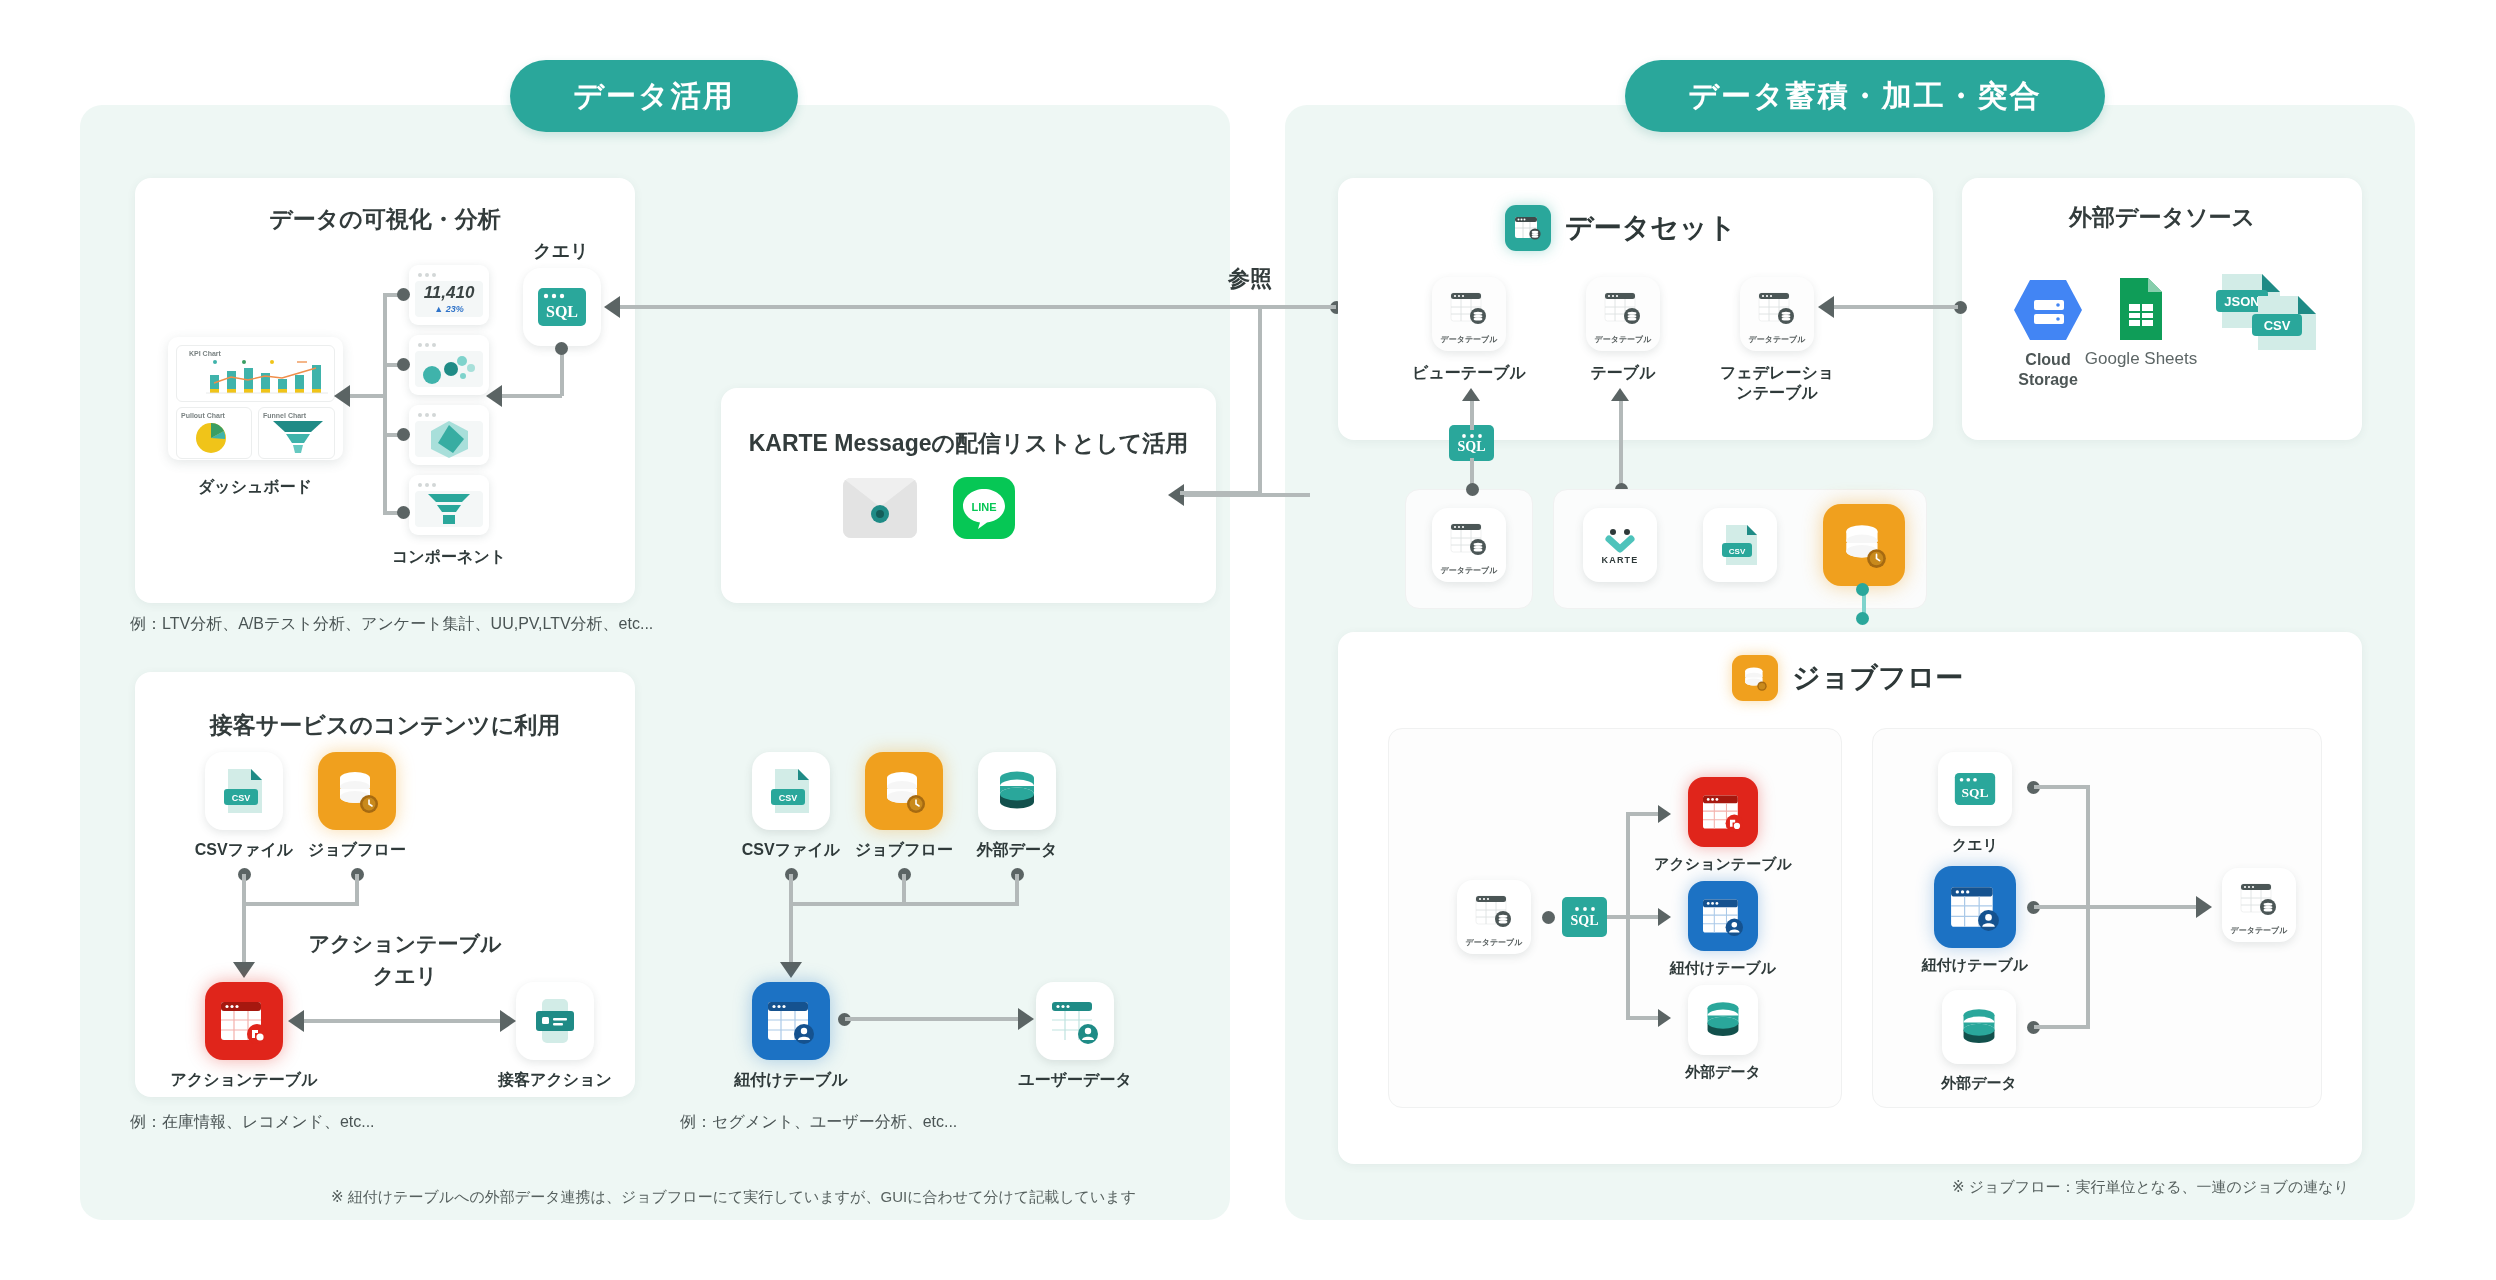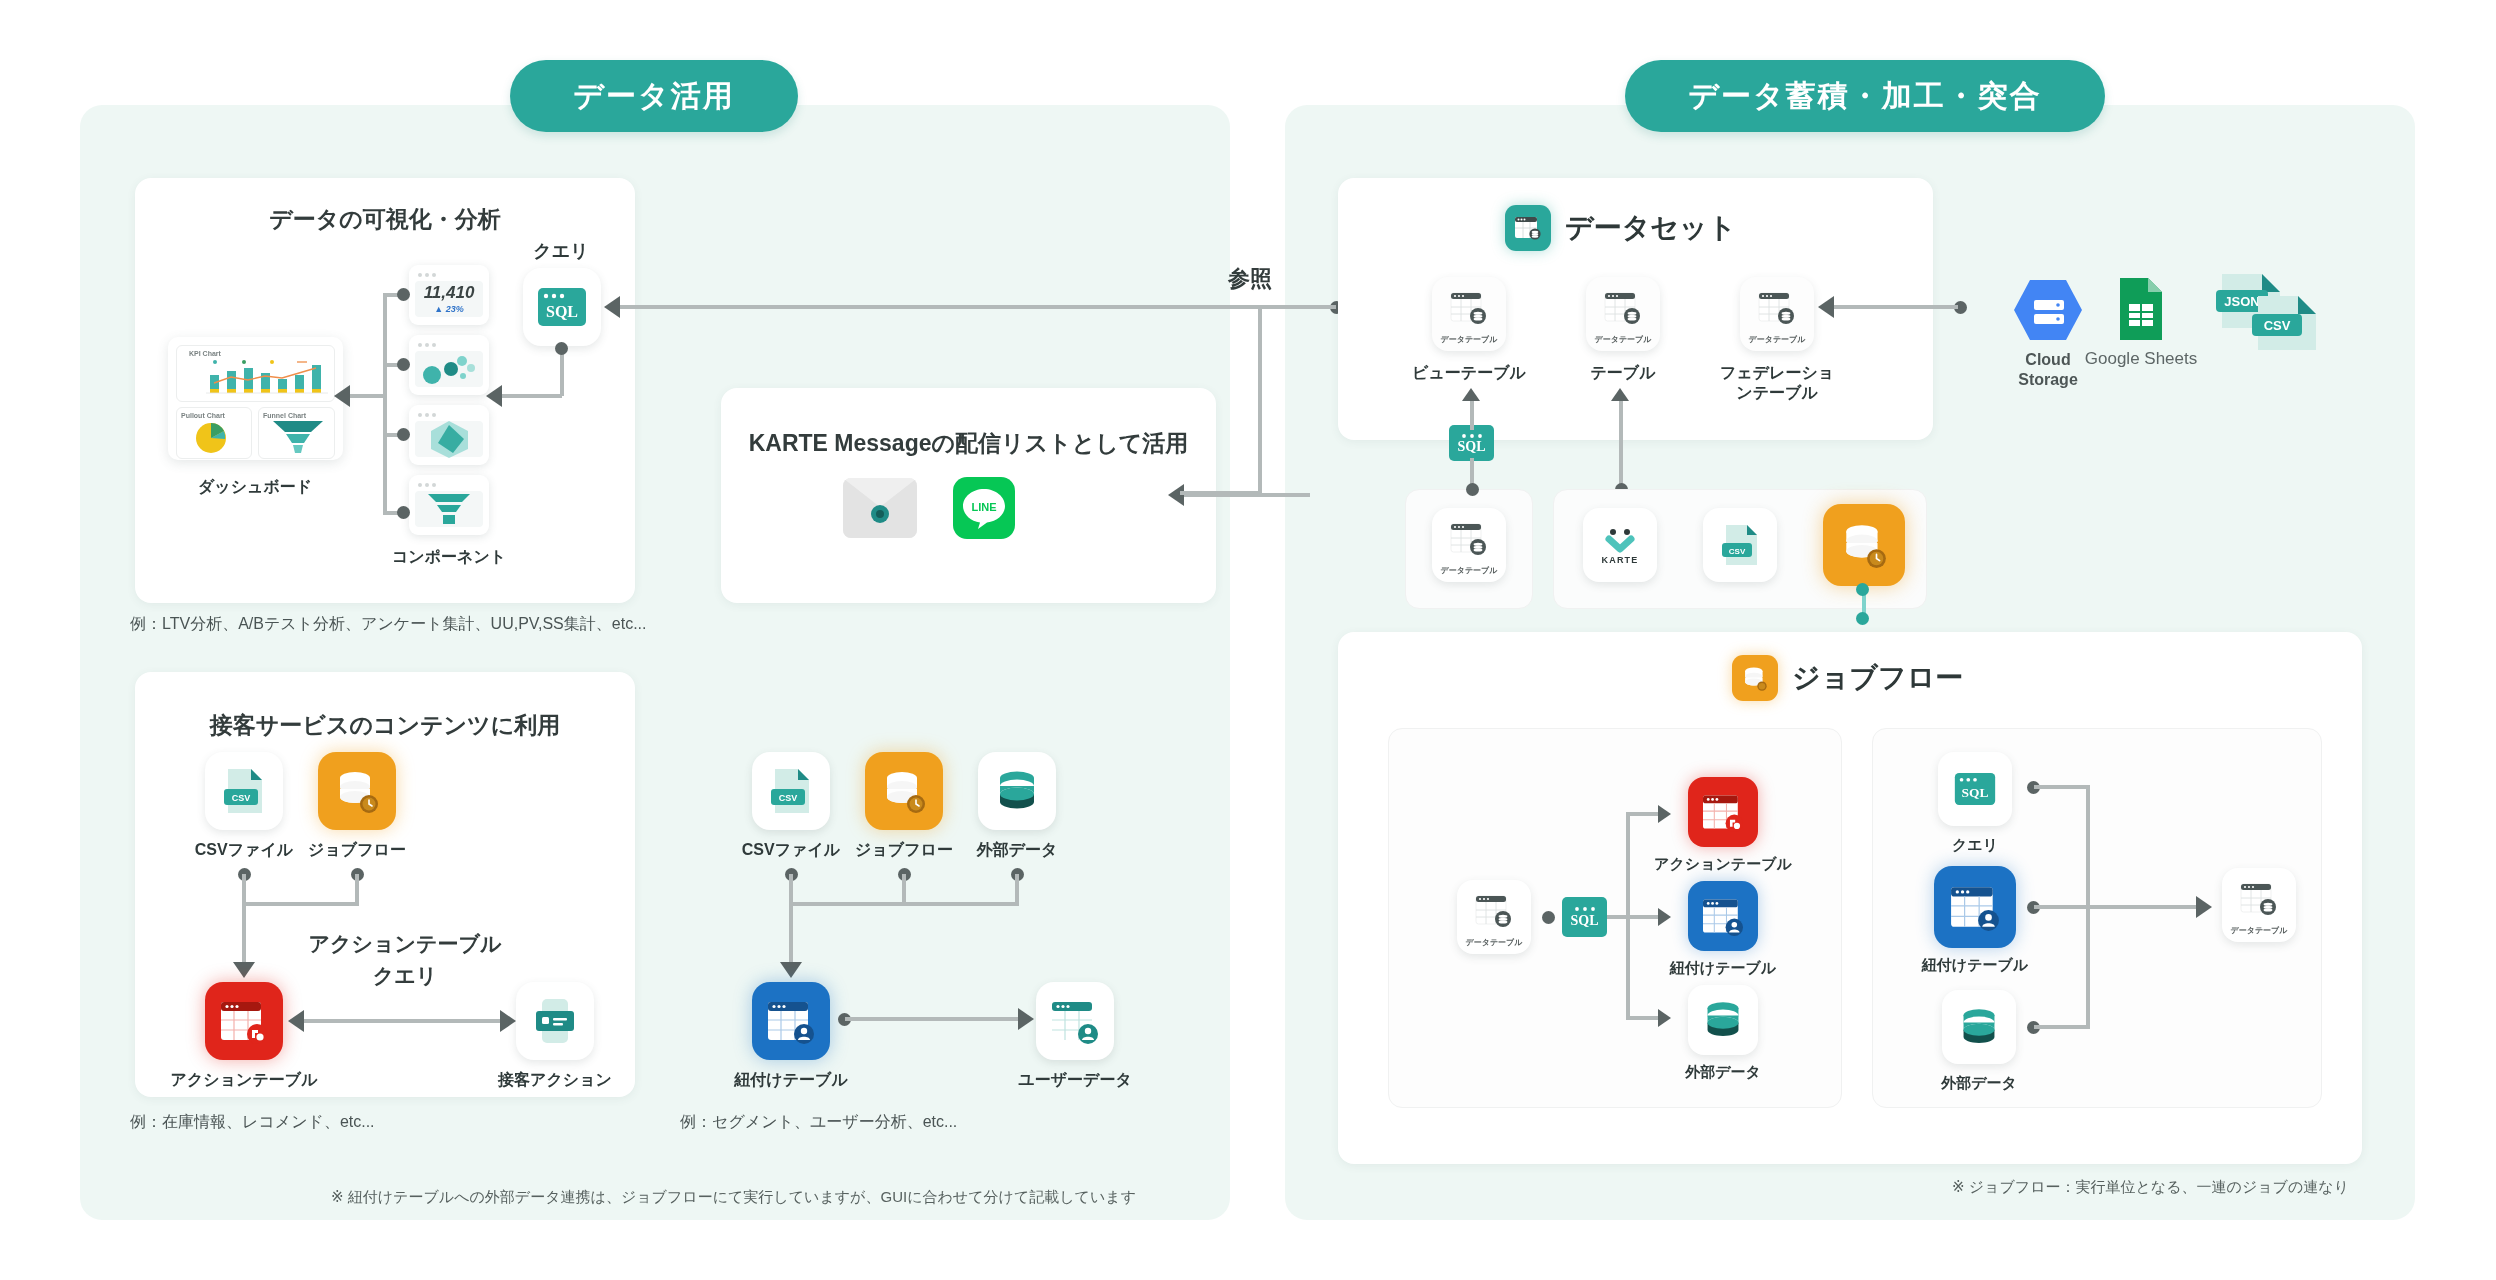--- a/index.html
+++ b/index.html
@@ -282,21 +282,21 @@
   <div class="dot" style="left:397px; top:358px;"></div>
   <div class="dot" style="left:397px; top:428px;"></div>
   <div class="dot" style="left:397px; top:506px;"></div>
   <div class="line hline" style="left:348px; top:394px; width:38px;"></div>
   <div class="arrow left" style="left:334px; top:385px;"></div>
   <div class="line vline" style="left:560px; top:348px; height:48px;"></div>
   <div class="dot" style="left:555px; top:342px;"></div>
   <div class="line hline" style="left:500px; top:394px; width:62px;"></div>
   <div class="arrow left" style="left:486px; top:385px;"></div>
 
-  <div class="note" style="left:130px; top:614px;">例：LTV分析、A/Bテスト分析、アンケート集計、UU,PV,SS集計、etc...</div>
+  <div class="note" style="left:130px; top:614px;">例：LTV分析、A/Bテスト分析、アンケート集計、UU,PV,LTV分析、etc...</div>
 
   <div class="card" style="left:685px; top:388px; width:495px; height:215px;margin-left:36px;">
     <div class="card-title" style="top:40px;">KARTE Messageの配信リストとして活用</div>
   </div>
   <div class="node" style="left:843px; top:478px;">
     <div style="width:74px; height:60px; background:#ececec; border-radius:8px; position:relative; overflow:hidden;">
       <svg width="74" height="60" viewBox="0 0 74 60">
         <path d="M0 0 L37 28 L74 0 L74 60 L0 60 Z" fill="#e3e3e3"></path>
         <path d="M0 0 L74 0 L37 29 Z" fill="#efefef"></path>
         <circle cx="37" cy="36" r="9" fill="#1f8b86"></circle>
@@ -598,20 +598,23 @@
         <circle cx="29" cy="25" r="8" fill="#4b5656"></circle>
         <ellipse cx="29" cy="22.3" rx="4.4" ry="1.5" fill="#ffffff"></ellipse>
           <ellipse cx="29" cy="25.2" rx="4.4" ry="1.5" fill="#ffffff"></ellipse>
           <ellipse cx="29" cy="28.1" rx="4.4" ry="1.5" fill="#ffffff"></ellipse>
       </svg>
       <div class="micro">データテーブル</div>
     </div>
     <div class="caption wrap" style="top:86px; left:37px;">フェデレーションテーブル</div>
   </div>
 
+  <div class="card" style="left:1962px; top:178px; width:400px; height:262px;">
+    <div class="card-title" style="top:24px;">外部データソース</div>
+  </div>
 
   <div class="node" style="left:2012px; top:278px;">
     <div style="width:72px; height:64px;">
       <svg width="72" height="64" viewBox="0 0 72 64">
         <polygon points="18,2 54,2 70,32 54,62 18,62 2,32" fill="#4285F4"></polygon>
         <rect x="22" y="22" width="30" height="10" rx="2" fill="#ffffff"></rect>
         <rect x="22" y="36" width="30" height="10" rx="2" fill="#ffffff"></rect>
         <circle cx="46" cy="27" r="1.8" fill="#4285F4"></circle>
         <circle cx="46" cy="41" r="1.8" fill="#4285F4"></circle>
       </svg>

